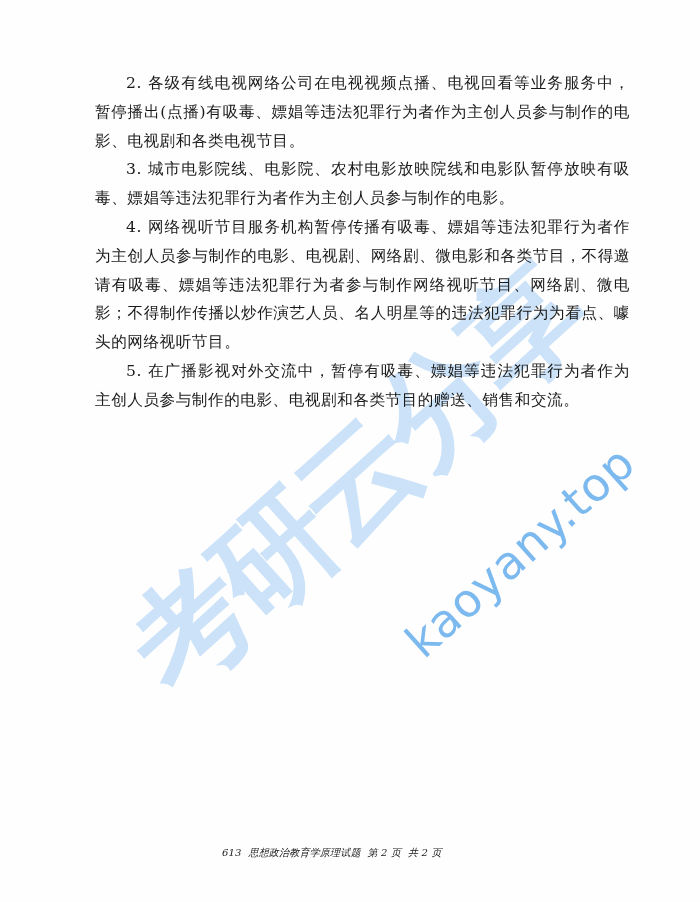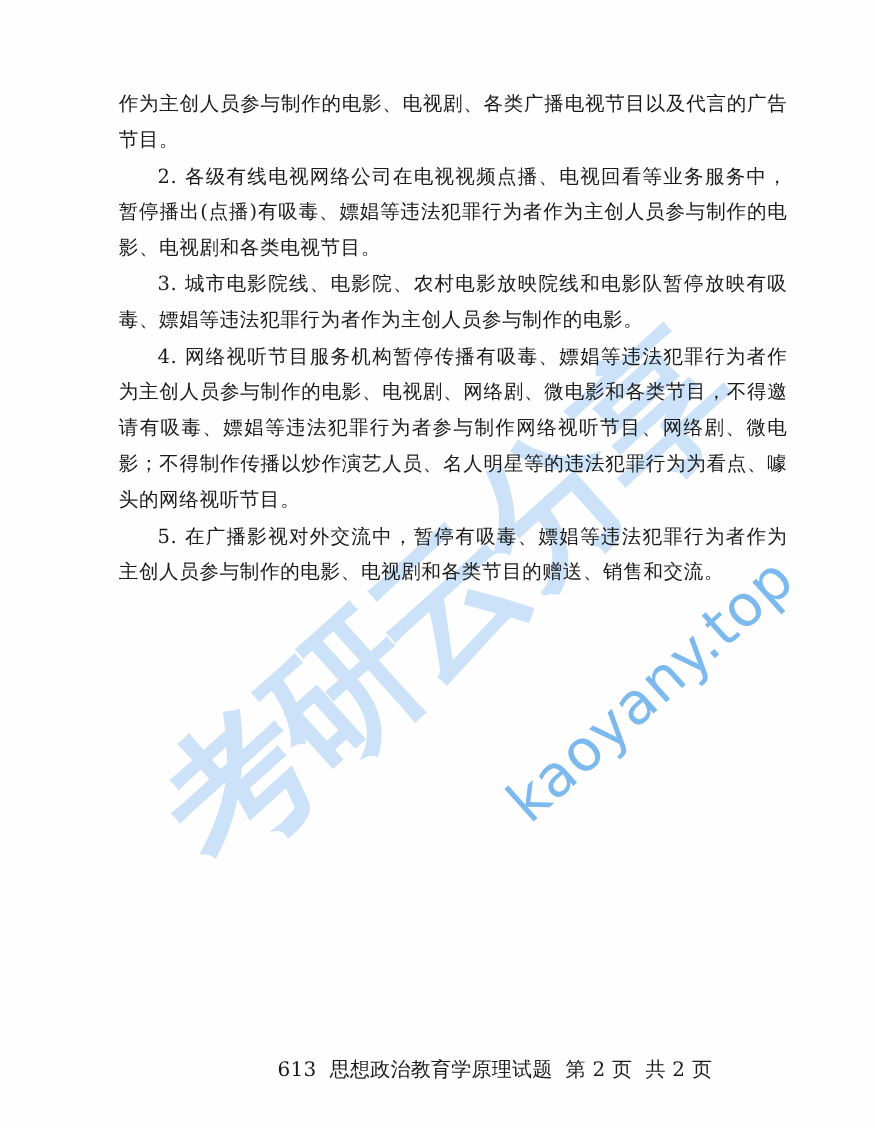--- a/index.html
+++ b/index.html
@@ -52,25 +52,26 @@
     .question-gap {
       height: 36px;
     }
     .question {
       text-indent: 28px;
     }
     .footer {
       position: absolute;
       left: 222px;
       top: 846px;
-      font-size: 16px;
+      font-size: 10px;
       letter-spacing: 0.2px;
       color: #1a1a1a;
       white-space: pre;
       z-index: 2;
+      font-style: italic;
     }
     .watermark {
       position: absolute;
       pointer-events: none;
       z-index: 1;
       white-space: nowrap;
     }
     .wm-cn {
       left: 95px;
       top: 330px;
@@ -98,21 +99,20 @@
   </style>
 </head>
 <body>
 
 <div class="page">
 
   <div class="watermark wm-cn">考研云分享</div>
   <div class="watermark wm-en">kaoyany.top</div>
 
   <div class="body-text">
-    <p>作为主创人员参与制作的电影、电视剧、各类广播电视节目以及代言的广告节目。</p>
     <p class="indent">2. 各级有线电视网络公司在电视视频点播、电视回看等业务服务中，暂停播出(点播)有吸毒、嫖娼等违法犯罪行为者作为主创人员参与制作的电影、电视剧和各类电视节目。</p>
     <p class="indent">3. 城市电影院线、电影院、农村电影放映院线和电影队暂停放映有吸毒、嫖娼等违法犯罪行为者作为主创人员参与制作的电影。</p>
     <p class="indent">4. 网络视听节目服务机构暂停传播有吸毒、嫖娼等违法犯罪行为者作为主创人员参与制作的电影、电视剧、网络剧、微电影和各类节目，不得邀请有吸毒、嫖娼等违法犯罪行为者参与制作网络视听节目、网络剧、微电影；不得制作传播以炒作演艺人员、名人明星等的违法犯罪行为为看点、噱头的网络视听节目。</p>
     <p class="indent">5. 在广播影视对外交流中，暂停有吸毒、嫖娼等违法犯罪行为者作为主创人员参与制作的电影、电视剧和各类节目的赠送、销售和交流。</p>
     <div class="question-gap"></div>
   </div>
 
   <div class="footer">613  思想政治教育学原理试题  第 2 页  共 2 页</div>
 
 </div>

